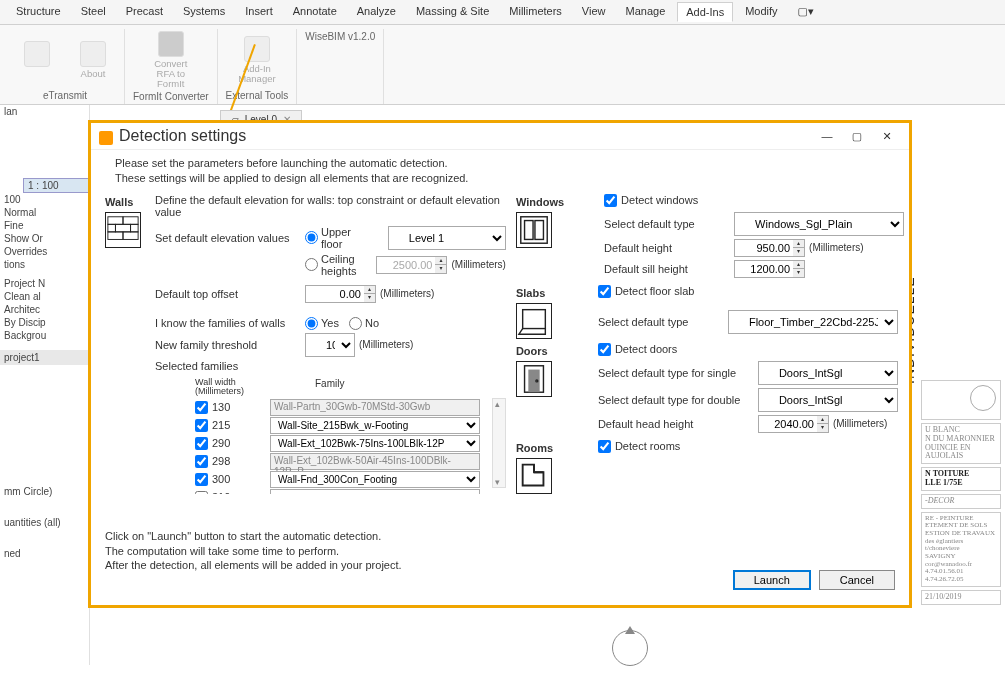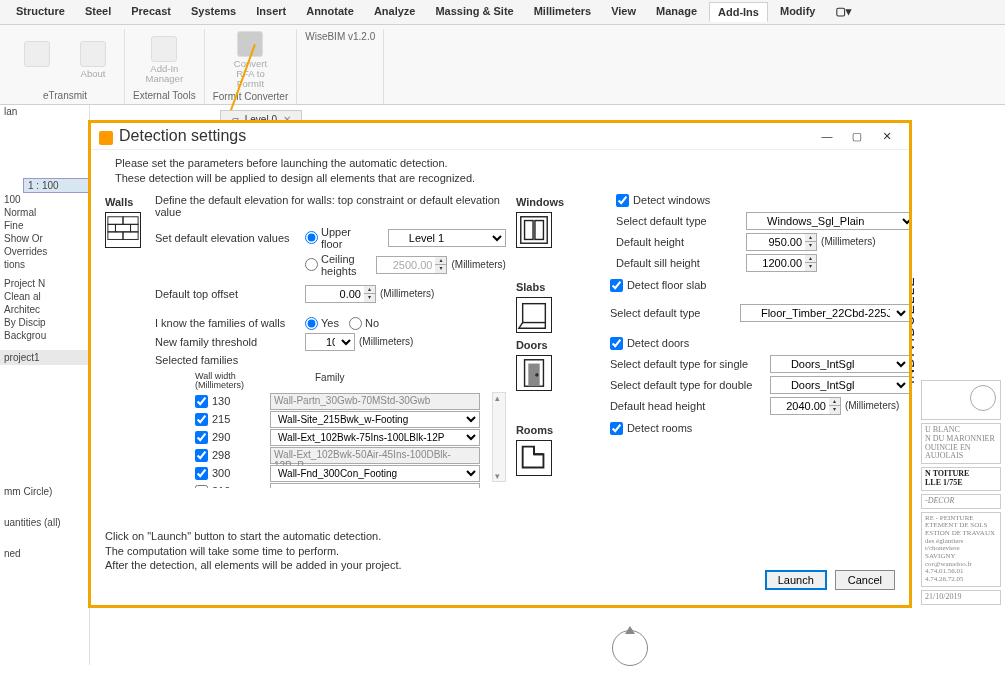--- a/index.html
+++ b/index.html
@@ -1,20 +1,20 @@
 <!DOCTYPE html>
 <html><head>
 <meta charset="utf-8">
 <style>
 * { box-sizing: border-box; margin: 0; padding: 0; }
 body { font-family: "Segoe UI", Arial, sans-serif; font-size: 11px; color: #333; background: #fff; overflow: hidden; width: 1005px; height: 678px; position: relative; }
 
 
 .menubar { background: #f5f5f5; border-bottom: 1px solid #d0d0d0; padding: 2px 8px; display: flex; gap: 4px; font-size: 11px; }
-.menubar .tab { padding: 3px 8px; cursor: pointer; font-weight: bold; }
+.menubar .tab { padding: 3px 8px; cursor: pointer; }
 .menubar .tab.active { background: #fff; border: 1px solid #d0d0d0; border-bottom: 1px solid #fff; }
 
 
 .ribbon { background: #f8f8f8; border-bottom: 1px solid #d0d0d0; display: flex; padding: 4px 6px 0; height: 80px; }
 .rgroup { display: flex; flex-direction: column; align-items: center; border-right: 1px solid #e0e0e0; padding: 0 8px; }
 .rgroup .btns { display: flex; gap: 10px; flex: 1; align-items: center; }
 .rbtn { display: flex; flex-direction: column; align-items: center; width: 46px; padding-top: 2px; color: #aaa; }
 .rbtn .ic { width: 26px; height: 26px; background: #eee; border: 1px solid #ddd; border-radius: 3px; margin-bottom: 2px; }
 .rbtn .lbl { font-size: 9.5px; text-align: center; line-height: 1.05; }
 .rgroup .grplbl { font-size: 10px; color: #666; padding: 2px 0 3px; }
@@ -57,48 +57,48 @@
 .secticon { width: 36px; height: 36px; border: 1px solid #222; background: #fff; display: inline-block; vertical-align: top; margin-right: 6px; position: relative; }
 .secticon svg { width: 100%; height: 100%; }
 
 .row2 { display: flex; align-items: center; margin: 3px 0; font-size: 11px; }
 .row2 .lbl { width: 150px; flex-shrink:0; }
 .row2 .lblr { width: 130px; flex-shrink:0; }
 .rad { display: inline-flex; align-items: center; margin-right: 10px; }
 .rad input { margin-right: 3px; }
 
 input[type=text], select, .num { font-size: 11px; font-family: inherit; padding: 1px 3px; border: 1px solid #aaa; background: #fff; }
-select { height: 18px; padding-left: 16px; }
+select { height: 24px; padding-left: 16px; }
 .num { width: 60px; text-align: right; }
 .spin { display: inline-flex; flex-direction: column; margin-left: -1px; border: 1px solid #aaa; border-left: none; }
 .spin span { width: 11px; height: 8px; font-size: 6px; line-height: 7px; text-align: center; background: #eee; border-bottom: 1px solid #aaa; }
 .spin span:last-child { border-bottom: none; }
 .unit { font-size: 10px; color: #333; margin-left: 4px; }
 
 .wallsgrid .hdr { font-size: 10px; display: flex; padding: 2px 0; }
 .wallsgrid .hdr .c1 { width: 70px; }
 .wallsgrid .listitem { display: flex; align-items: center; margin: 1px 0; }
 .wallsgrid .listitem input[type=checkbox] { margin-right: 4px; }
 .wallsgrid .listitem .w { width: 58px; font-size: 11px; }
 .wallsgrid .listitem select, .wallsgrid .listitem .ro { width: 210px; font-size: 10px; height: 17px; border:1px solid #aaa; padding:1px 3px; background:#fff;}
 .wallsgrid .listitem .ro { color:#888; background:#f0f0f0;}
 .listwrap { border: 0; max-height: 96px; overflow: hidden; position: relative; }
 .scrollbar { position: absolute; right: 0; top: 0; width: 14px; height: 90px; background: #f5f5f5; border: 1px solid #ddd; }
 .scrollbar::before { content: "▴"; position: absolute; top: 0; left: 2px; font-size: 9px; color: #888; }
 .scrollbar::after { content: "▾"; position: absolute; bottom: 0; left: 2px; font-size: 9px; color: #888; }
 
 .footer-text { position: absolute; left: 14px; bottom: 32px; font-size: 11px; line-height: 1.3; }
 .footer-btns { position: absolute; right: 14px; bottom: 14px; display: flex; gap: 8px; }
-.btn { border: 1px solid #888; background: #f0f0f0; padding: 3px 12px; font-size: 11px; cursor: pointer; }
+.btn { border: 1px solid #888; background: #f0f0f0; padding: 3px 20px; font-size: 11px; cursor: pointer; }
 .btn.primary { border: 1px solid #0078d7; box-shadow: 0 0 0 1px #0078d7 inset; }
 
 .chk { display: inline-flex; align-items: center; }
 .chk input { margin-right: 4px; }
 
-.secblock { display: flex; align-items: flex-start; gap: 20px; margin-bottom: 4px; }
+.secblock { display: flex; align-items: flex-start; gap: 8px; margin-bottom: 4px; }
 .secblock .content { flex: 1; margin-left: 32px; }
 
 .wallicon-row { display:flex; align-items:flex-start; gap:8px;}
 .compass { position:absolute; left: 612px; top: 630px; width: 36px; height: 36px; border: 1px solid #888; border-radius: 50%; }
 .compass::before { content:""; position:absolute; left:50%; top:-5px; width:0;height:0;border-left:5px solid transparent;border-right:5px solid transparent;border-bottom:8px solid #888; transform:translateX(-50%);}
 </style>
 </head>
 <body>
 
 <div class="menubar">
@@ -128,34 +128,34 @@
       <div class="rbtn">
           <div class="ic"></div>
           <div class="lbl">About</div>
         </div>
     </div>
     <div class="grplbl">eTransmit</div>
   </div>
   <div class="rgroup">
     <div class="btns">
       <div class="rbtn">
-          <div class="ic"></div>
-          <div class="lbl">Add-In Manager</div>
-        </div>
-    </div>
-    <div class="grplbl">External Tools</div>
+          <div class="ic" style="background:#ccc"></div>
+          <div class="lbl">Convert RFA to FormIt</div>
+        </div>
+    </div>
+    <div class="grplbl">FormIt Converter</div>
   </div>
   <div class="rgroup">
     <div class="btns">
       <div class="rbtn">
-          <div class="ic" style="background:#ccc"></div>
-          <div class="lbl">Convert RFA to FormIt</div>
-        </div>
-    </div>
-    <div class="grplbl">FormIt Converter</div>
+          <div class="ic"></div>
+          <div class="lbl">Add-In Manager</div>
+        </div>
+    </div>
+    <div class="grplbl">External Tools</div>
   </div>
   <div class="rgroup">
     <div class="grplbl">WiseBIM v1.2.0</div>
   </div>
 </div>
 
 <div class="leader"></div>
 
 <div class="doctab">
   <span>▱</span>
@@ -220,21 +220,21 @@
     <div><span class="wic"></span><span class="t">Detection settings</span></div>
     <div class="ctrls">
       <span>—</span>
       <span>▢</span>
       <span>✕</span>
     </div>
   </div>
   <div class="modal-body">
     <div class="intro">
       <div>Please set the parameters before launching the automatic detection.</div>
-      <div>These detection will be applied to design all elements that are recognized.</div>
+      <div>These settings will be applied to design all elements that are recognized.</div>
     </div>
 
     <div class="cols">
 
       <div class="left">
         <div class="wallicon-row">
           <div>
             <div class="sect-h">Walls</div>
             <div class="secticon">
               <svg viewBox="0 0 36 36">

